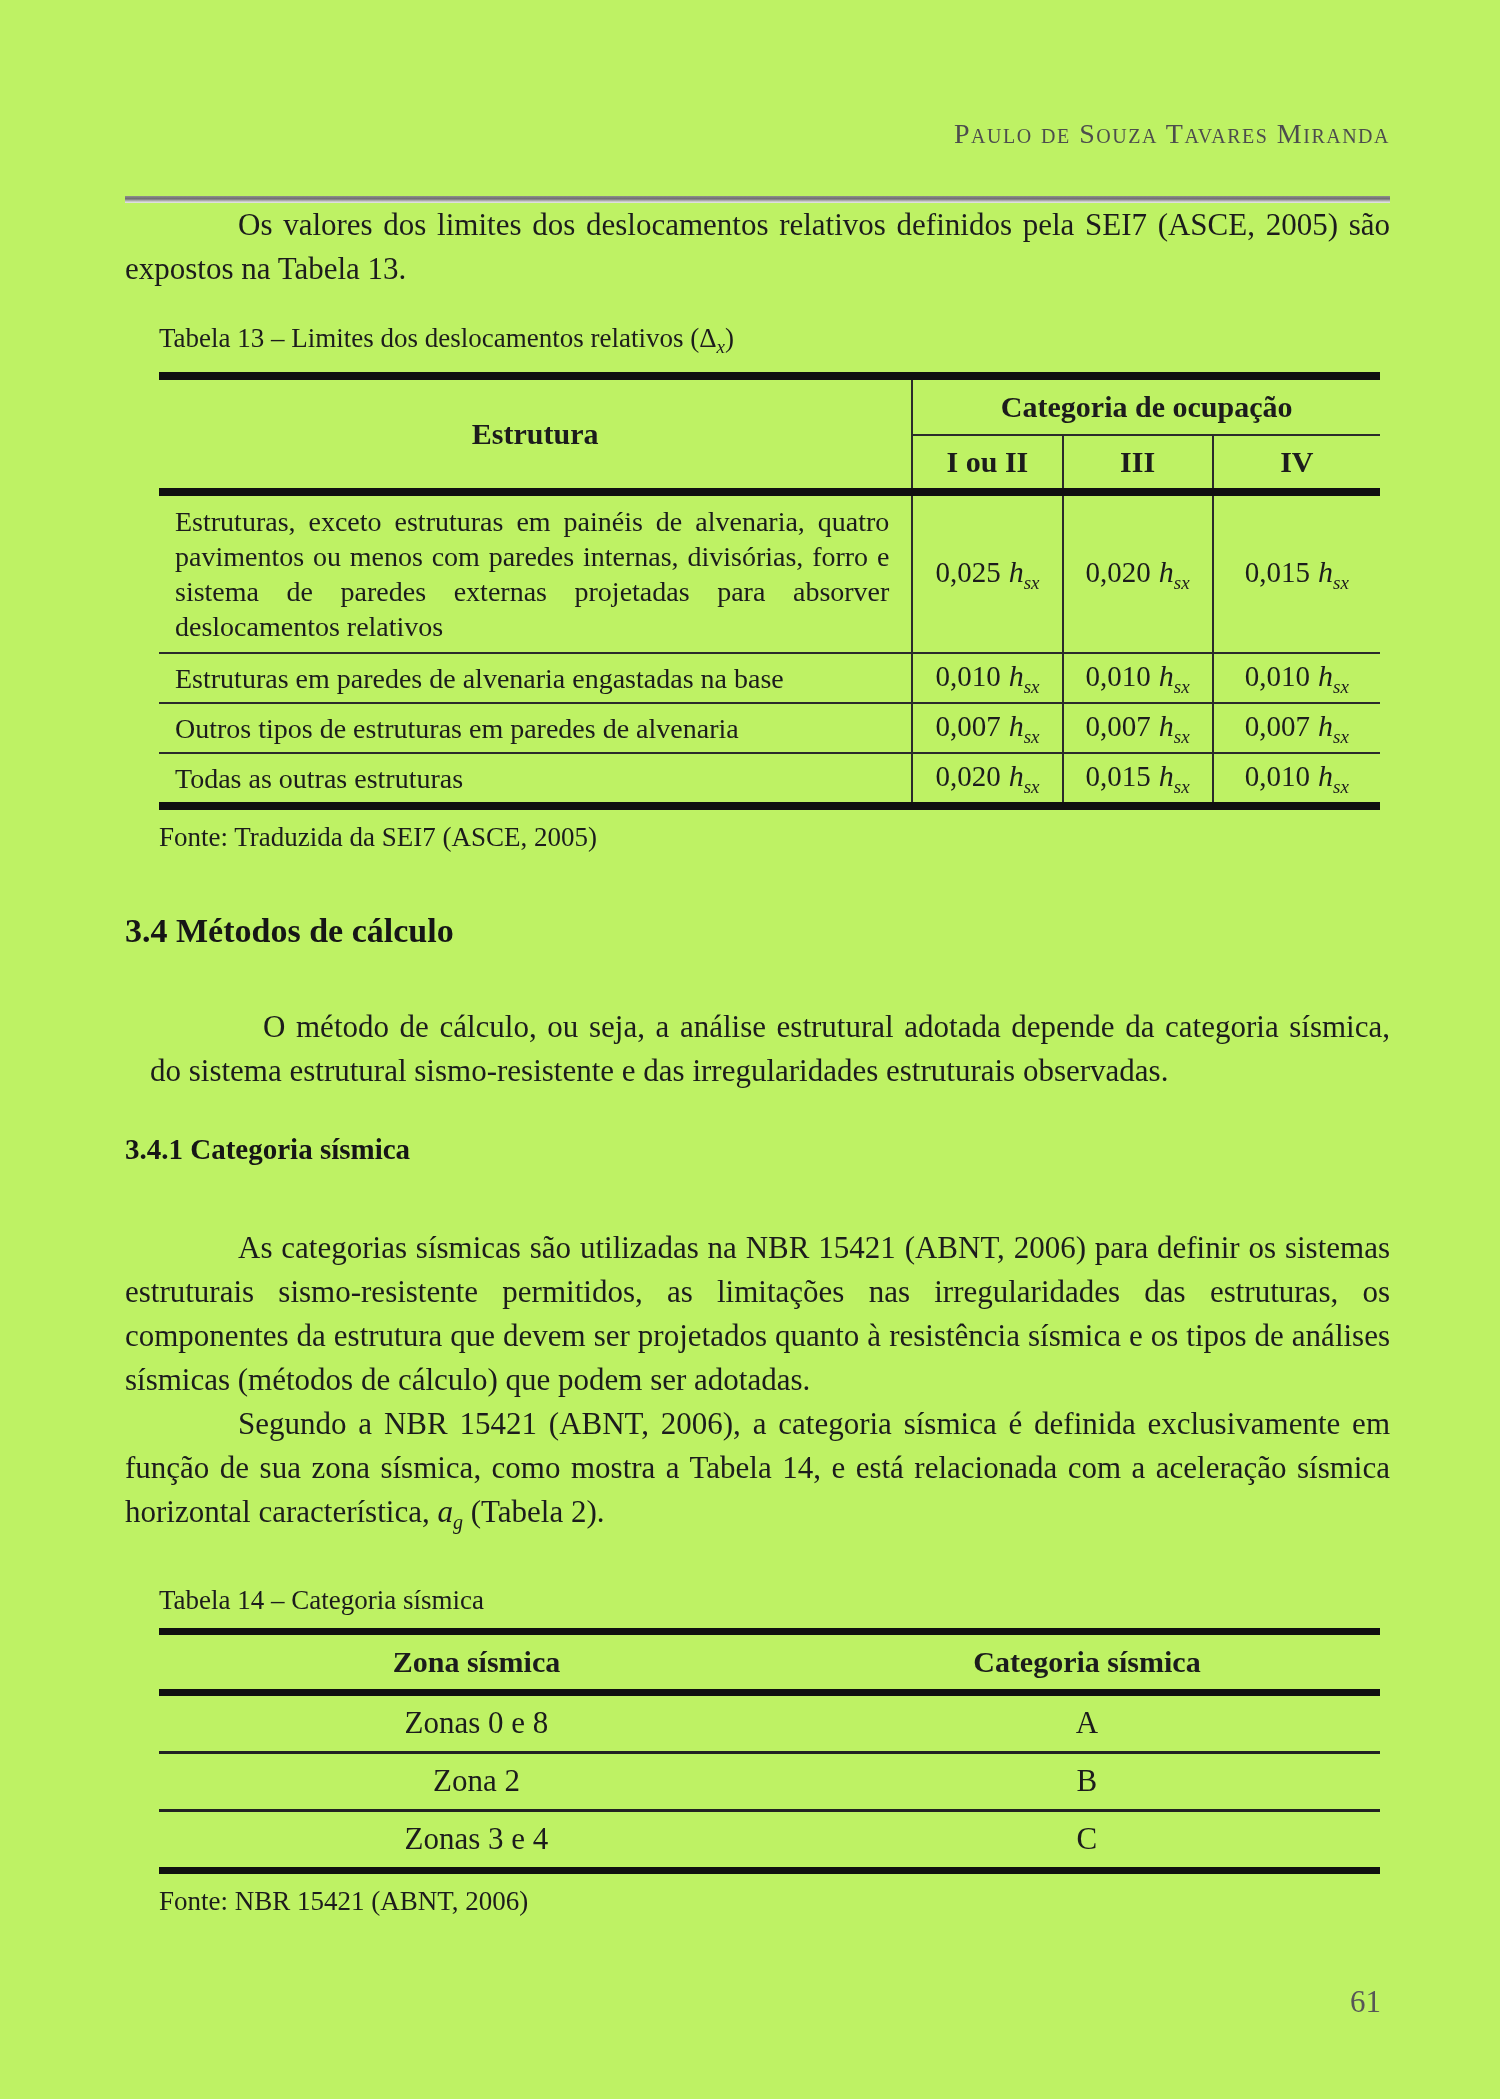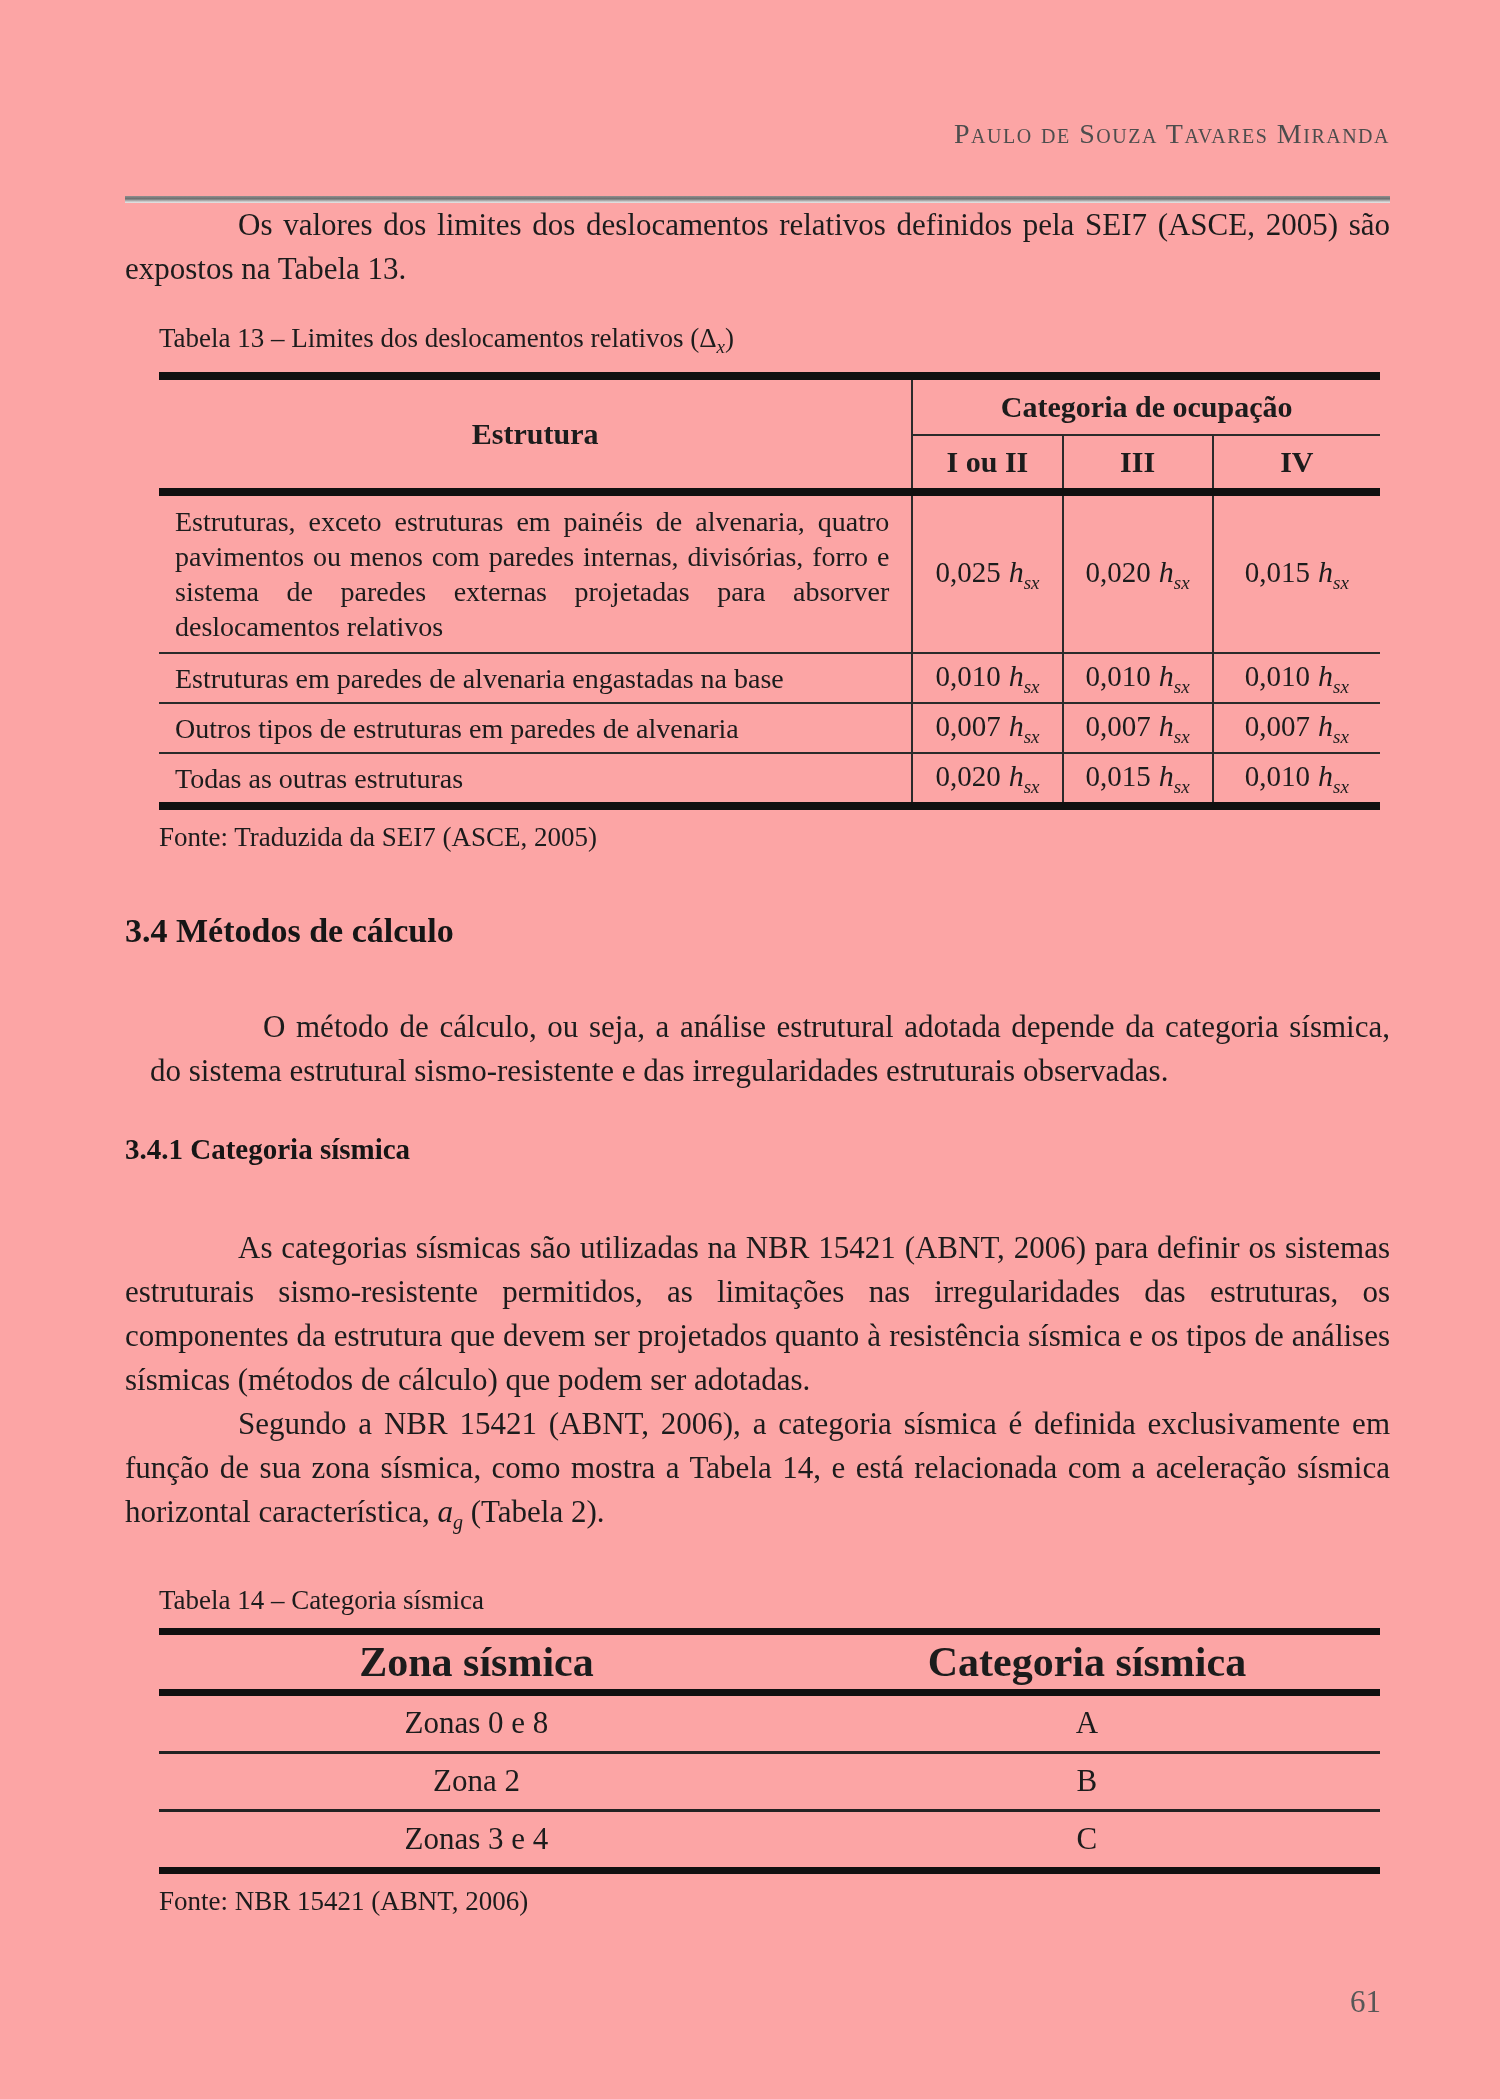--- a/index.html
+++ b/index.html
@@ -1,17 +1,17 @@
 <!DOCTYPE html>
 <html><head>
 <meta charset="utf-8">
 <style>
   html,body { margin:0; padding:0; background:#ffffff; }
   .page {
-    position:relative; width:1500px; height:2099px; background:#fca5a5;
+    position:relative; width:1500px; height:2099px; background:#bef264;
     font-family:"Liberation Serif","DejaVu Serif",serif; color:#1c1c1c;
     overflow:hidden;
   }
   .content { position:absolute; left:125px; top:0; width:1265px; }
 
   .author {
     margin-top:118px; text-align:right;
     font-variant:small-caps; font-size:28px; letter-spacing:1.5px;
     color:#4d4d4d;
   }
@@ -56,21 +56,21 @@
   #p341b  { margin-top:0; }
   .body-sub { font-size:20px; font-style:italic; }
   #cap14 { margin-top:38px; }
 
   
   table.t14 {
     border-collapse:collapse; table-layout:fixed;
     width:1221px; margin:10px 0 0 34px;
     border-top:7px solid #101010; border-bottom:7px solid #101010;
   }
-  .t14 th { font-weight:bold; font-size:42px; height:52px; text-align:center; vertical-align:middle; border-bottom:7px solid #101010; }
+  .t14 th { font-weight:bold; font-size:30px; height:52px; text-align:center; vertical-align:middle; border-bottom:7px solid #101010; }
   .t14 td { font-size:31px; height:53px; text-align:center; vertical-align:middle; }
   .t14 tbody tr + tr td { border-top:3px solid #222222; }
 
   .page-number {
     position:absolute; left:1350px; top:1984px;
     font-size:31px; color:#575757;
   }
 </style>
 </head>
 <body>

